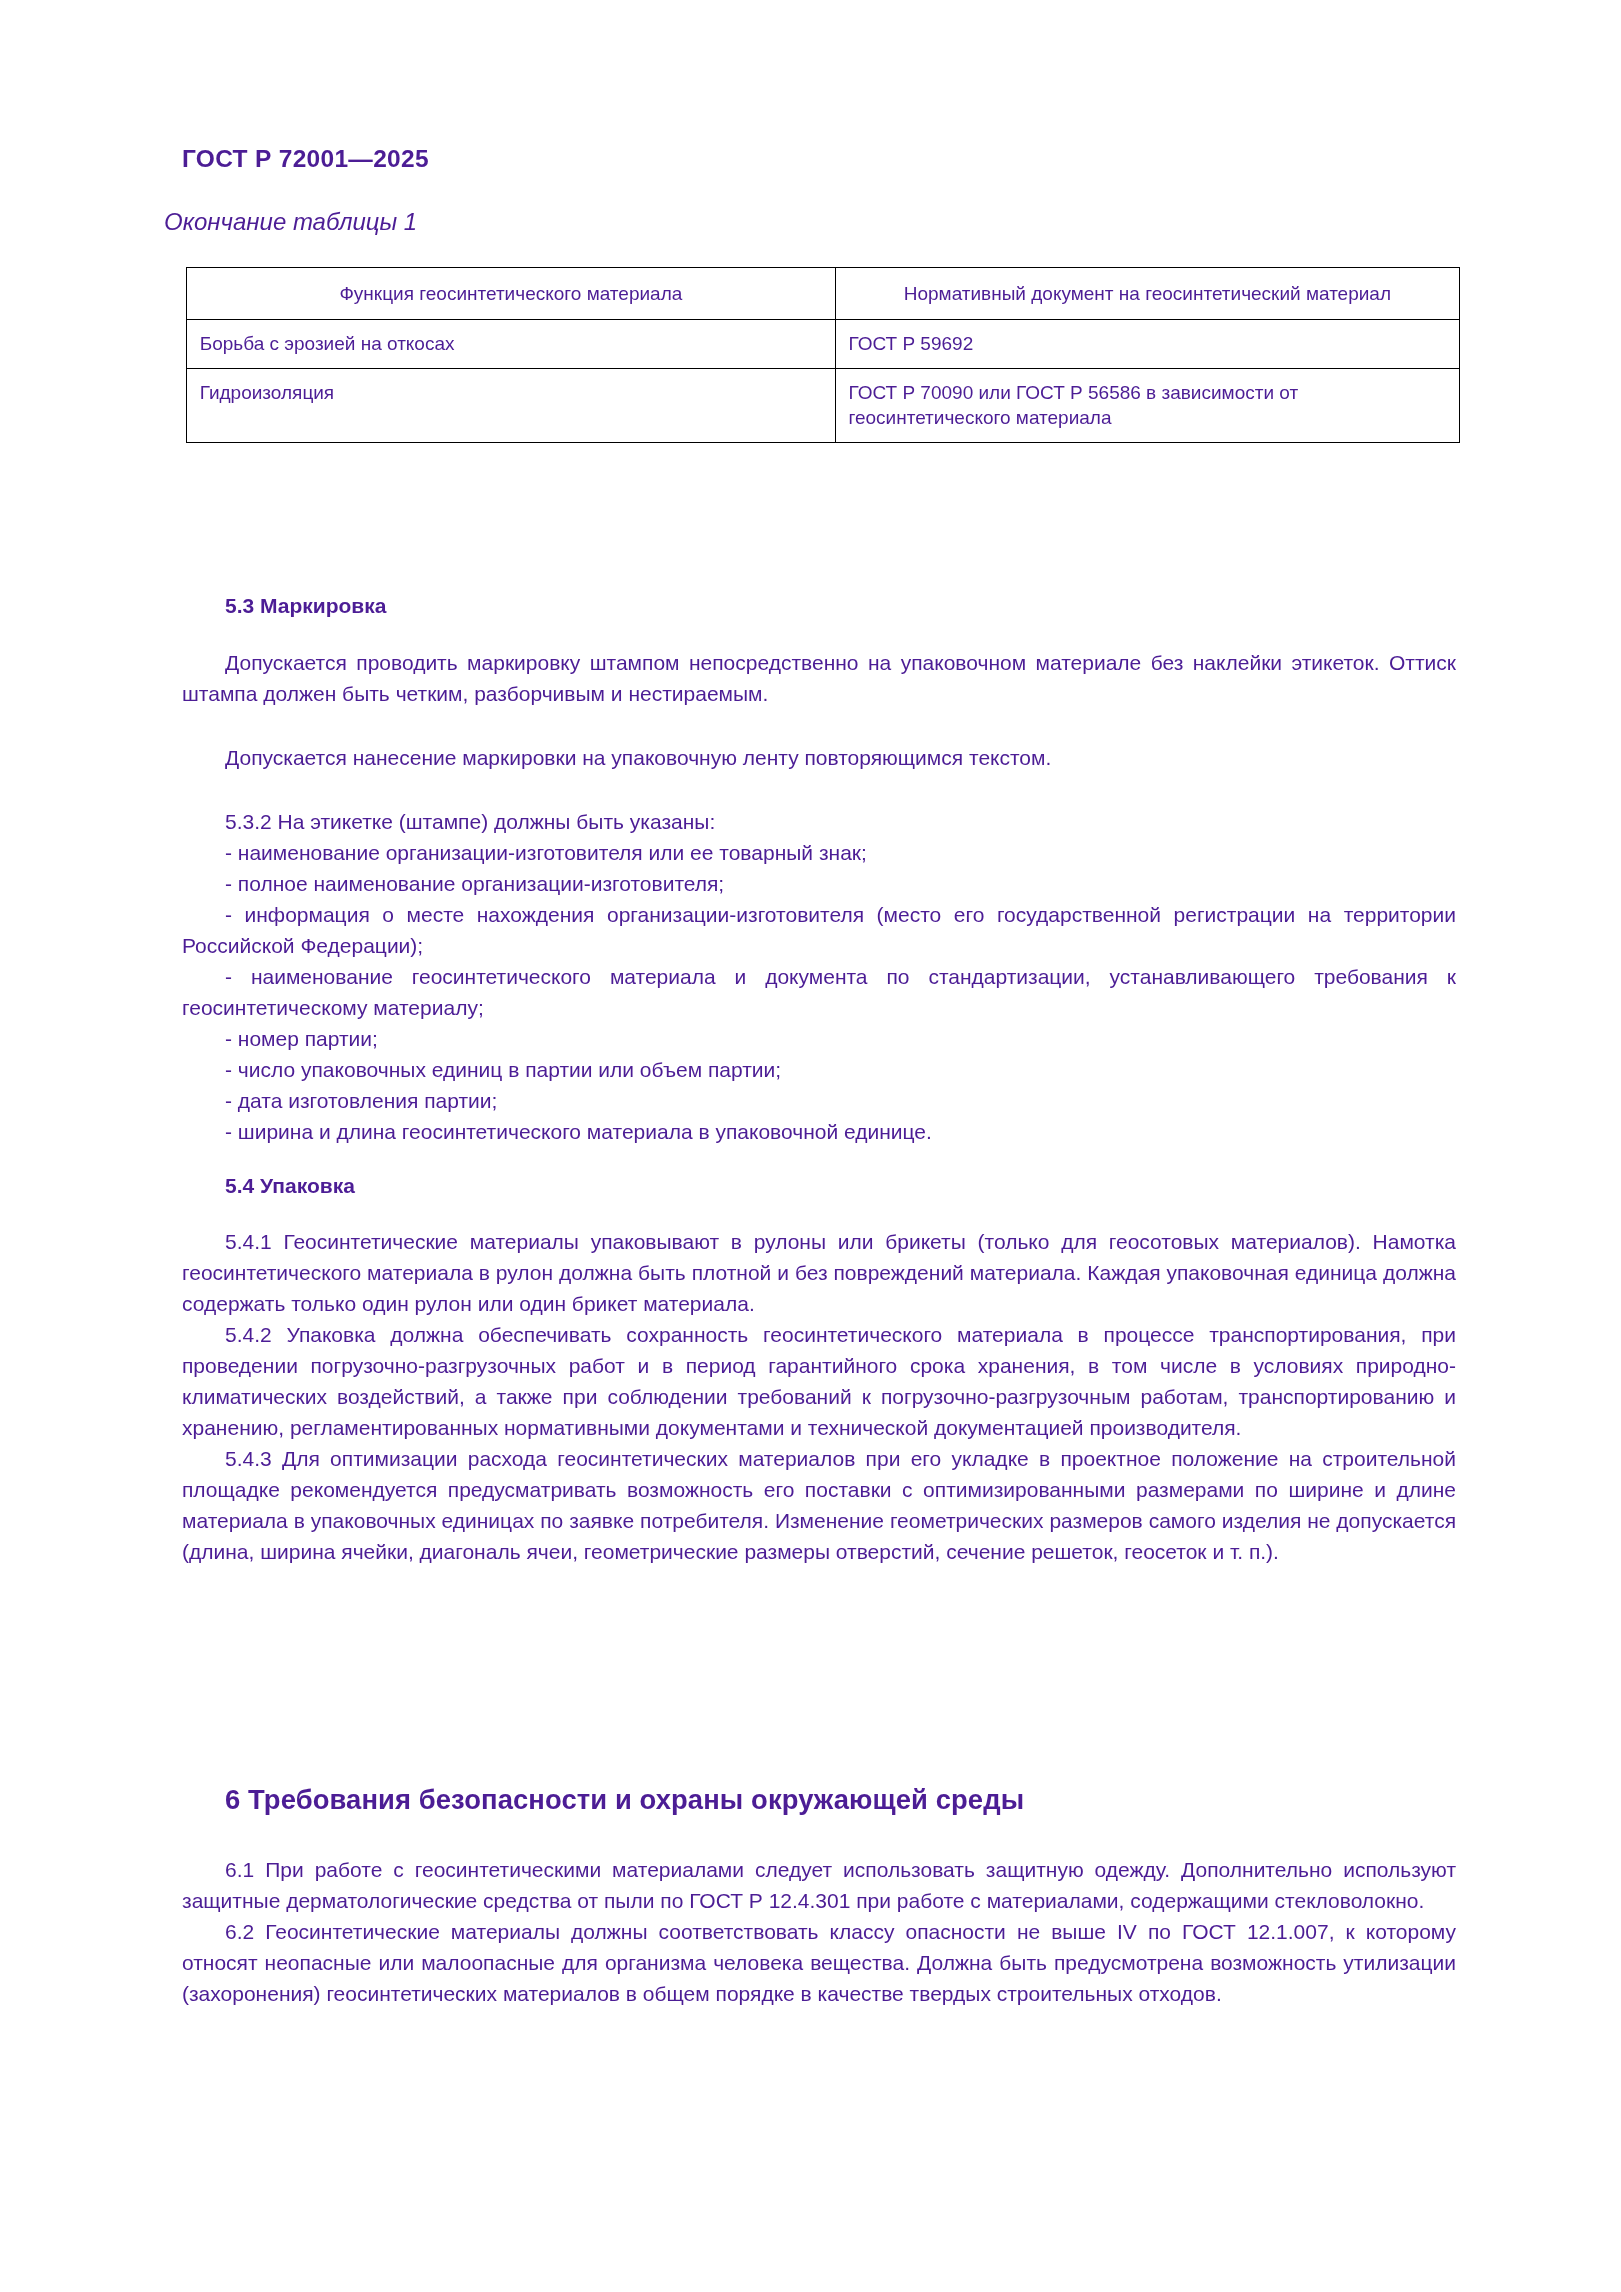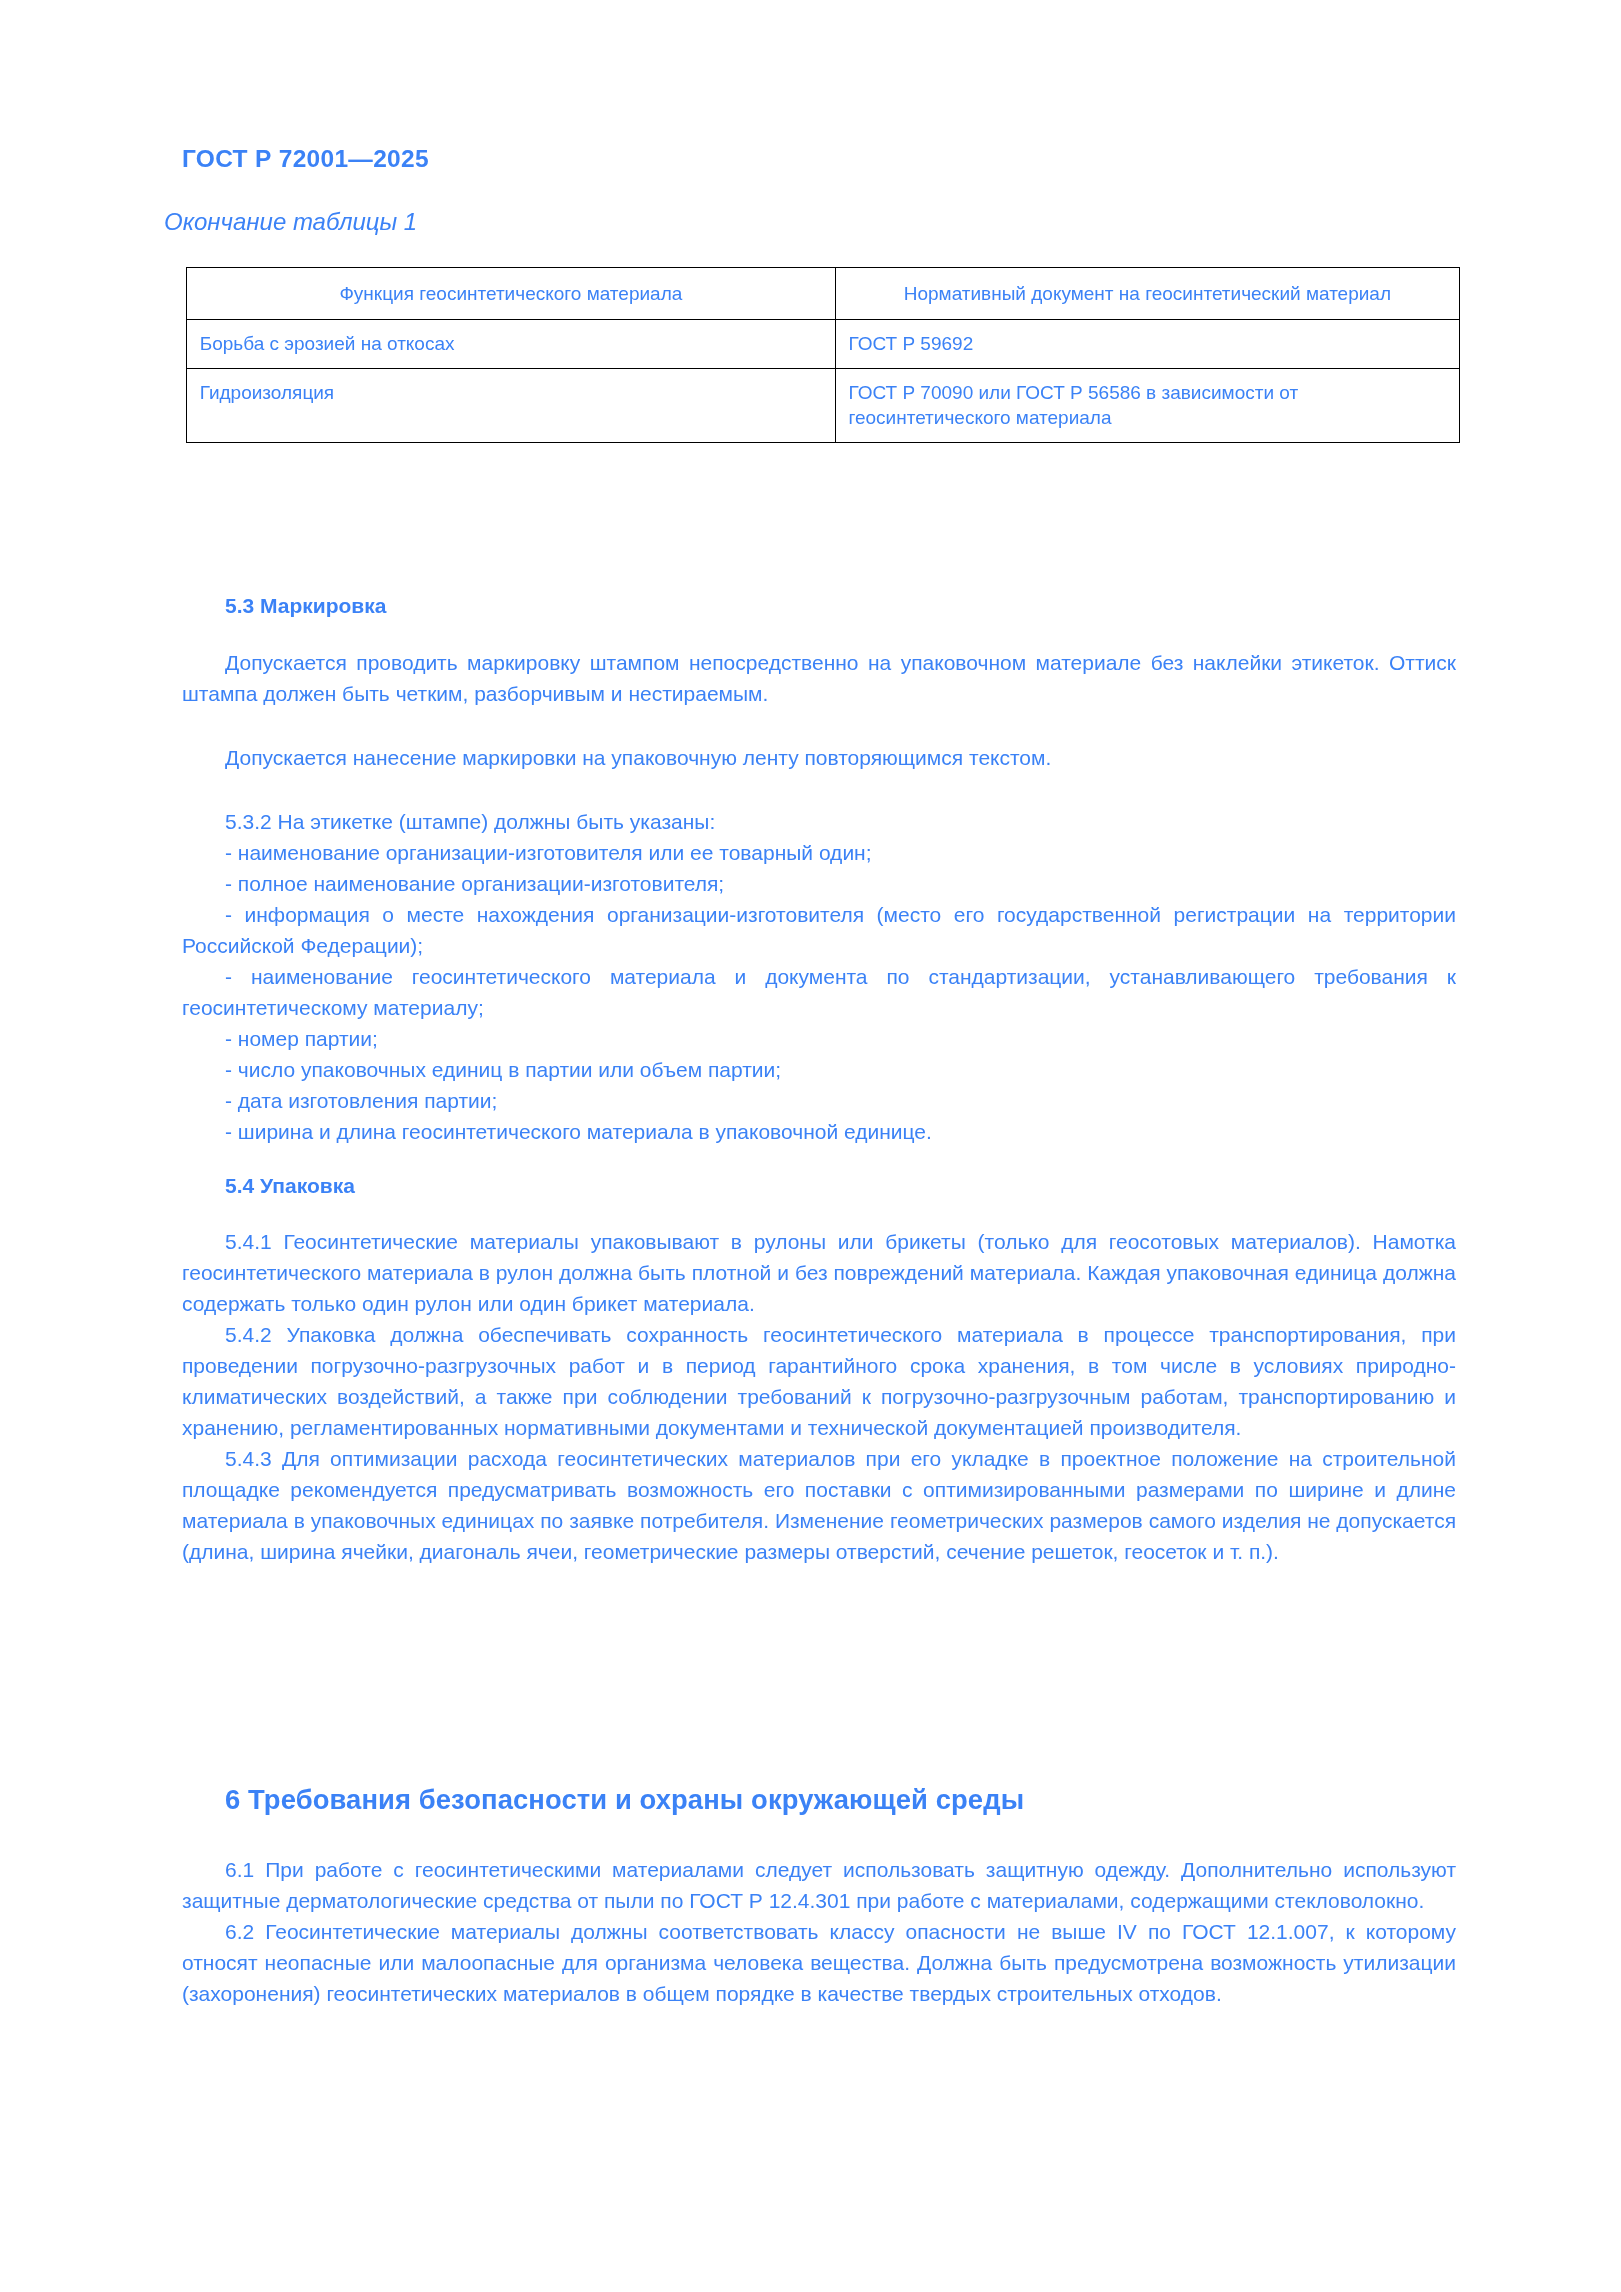--- a/index.html
+++ b/index.html
@@ -6,21 +6,21 @@
     margin: 0;
     padding: 0;
     background: #ffffff;
   }
   .page {
     position: relative;
     width: 1621px;
     height: 2013px;
     background: #ffffff;
     font-family: "Liberation Sans", sans-serif;
-    color: #3b82f6;
+    color: #4c1d95;
     box-sizing: border-box;
     overflow: hidden;
   }
   .doc-header {
     position: absolute;
     left: 182px;
     top: 145px;
     font-size: 24.5px;
     font-weight: bold;
     letter-spacing: 0.3px;
@@ -122,21 +122,21 @@
       </tr>
     </tbody>
   </table>
 
   <div class="body-text" style="top: 590px;">
     <div class="sec-head">5.3 Маркировка</div>
     <div class="spacer-md"></div>
     <p class="para">Допускается проводить маркировку штампом непосредственно на упаковочном материале без наклейки этикеток. Оттиск штампа должен быть четким, разборчивым и нестираемым.</p>
     <p class="para nojust">Допускается нанесение маркировки на упаковочную ленту повторяющимся текстом.</p>
     <p class="para nojust">5.3.2 На этикетке (штампе) должны быть указаны:</p>
-    <p class="list nojust">- наименование организации-изготовителя или ее товарный один;</p>
+    <p class="list nojust">- наименование организации-изготовителя или ее товарный знак;</p>
     <p class="list nojust">- полное наименование организации-изготовителя;</p>
     <p class="list">- информация о месте нахождения организации-изготовителя (место его государственной регистрации на территории Российской Федерации);</p>
     <p class="list">- наименование геосинтетического материала и документа по стандартизации, устанавливающего требования к геосинтетическому материалу;</p>
     <p class="list nojust">- номер партии;</p>
     <p class="list nojust">- число упаковочных единиц в партии или объем партии;</p>
     <p class="list nojust">- дата изготовления партии;</p>
     <p class="list nojust">- ширина и длина геосинтетического материала в упаковочной единице.</p>
   </div>
 
   <div class="body-text" style="top: 1157px;">

